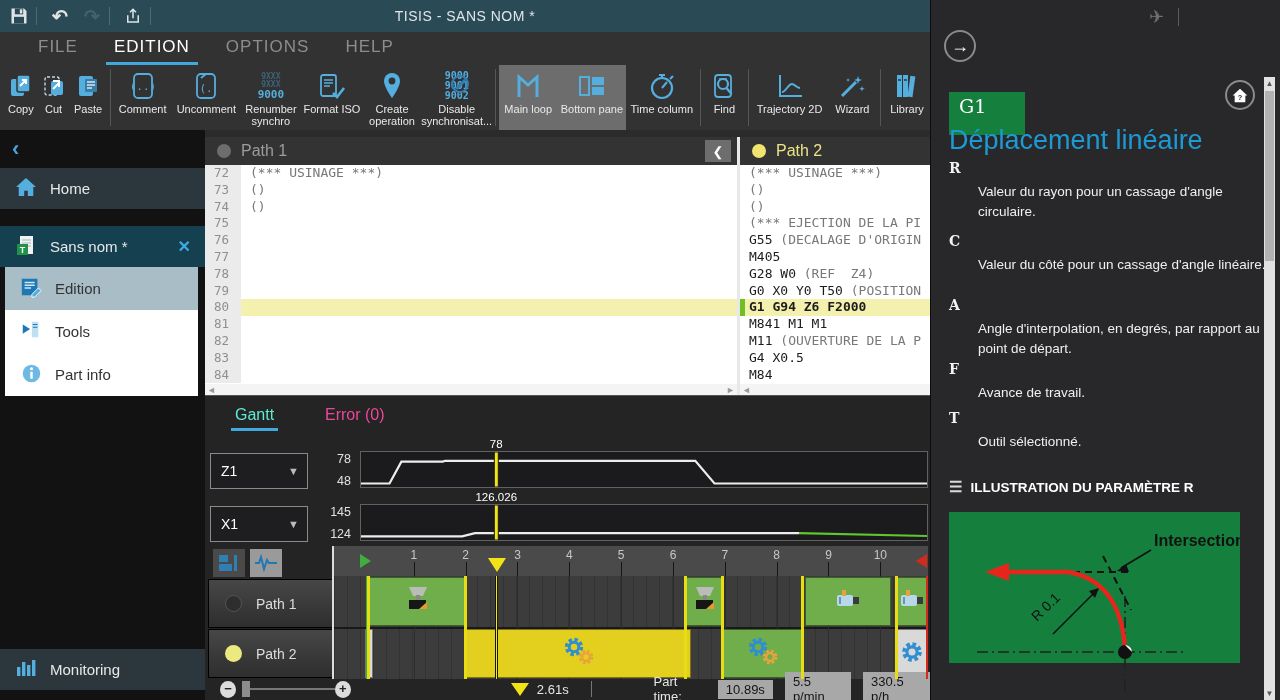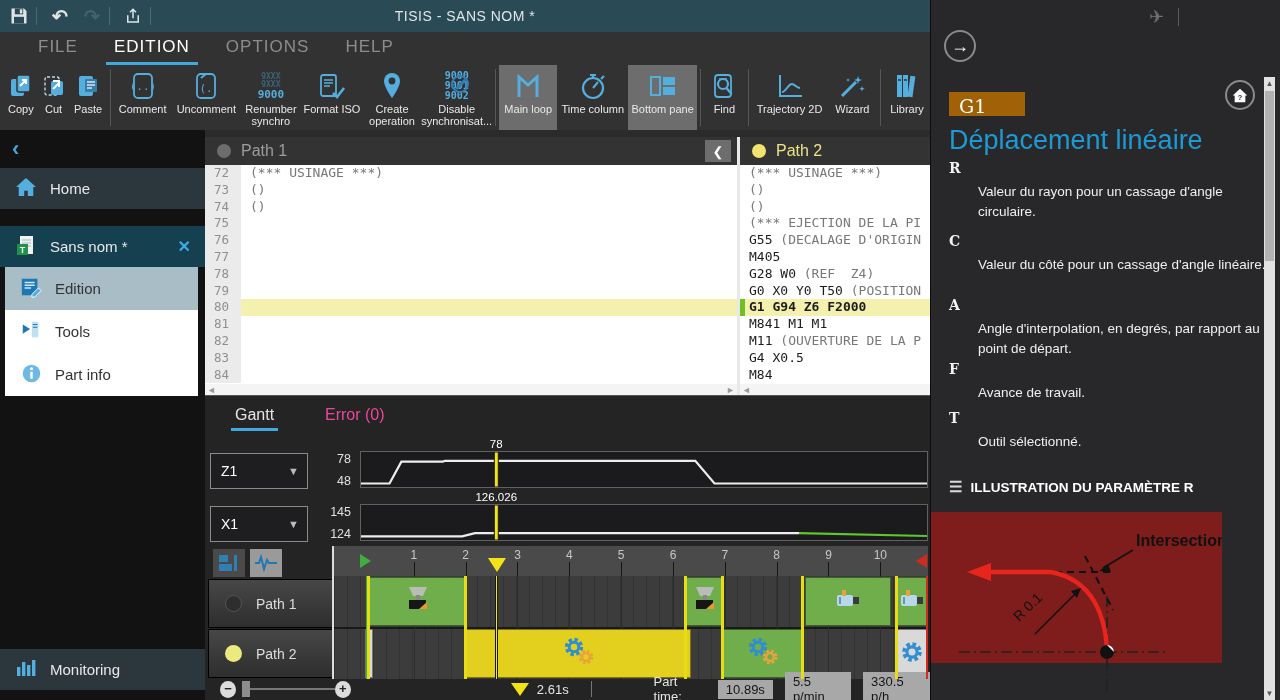--- a/index.html
+++ b/index.html
@@ -59,21 +59,21 @@
   .code-line.hl .ltxt { background:#f4f1ae; }
   .code-line.active { position:relative; }
   .code-line.active .ltxt { background:#f4f1ae; font-weight:bold; }
   .code-line.active::before { content:""; position:absolute; left:0; top:0; bottom:0; width:5px; background:#6fbf25; }
   .hscroll { position:absolute; left:0; right:0; bottom:0; height:11px; background:#f4f4f4; color:#9a9a9a; font-size:9px; display:flex; justify-content:space-between; align-items:center; padding:0 2px; }
   .pane-divider { position:absolute; top:7px; bottom:0; left:532px; width:3px; background:#e8e8e8; }
 
   
   .bottompane { position:absolute; left:205px; top:395px; width:725px; height:305px; background:#242424; border-top:1px solid #555; }
   .btab { position:absolute; top:10px; font-size:16px; }
-  .btab.active { color:#e5e5e5; }
+  .btab.active { color:#5eead4; }
   .btab.active::after { content:""; position:absolute; left:-4px; right:-4px; bottom:-7px; height:3px; background:#3fa9e0; }
   .btab.inactive { color:#ec4899; }
   .axis-select { position:absolute; left:5px; width:98px; height:36px; background:#1e1e20; border:1px solid #8a8a8a; color:#fff; font-size:14px; display:flex; align-items:center; padding-left:10px; }
   .axis-select .caret { margin-left:auto; margin-right:8px; color:#bbb; font-size:11px; }
   .chartbox { position:absolute; left:155px; width:568px; height:37px; background:#1b1b1d; border:1px solid #616161; }
   .ytick { position:absolute; width:28px; text-align:right; color:#e0e0e0; font-size:12.5px; }
   .cursor-label { position:absolute; color:#fff; font-size:11.5px; transform:translateX(-50%); }
   .gantt-area { position:absolute; left:127px; top:150px; width:596px; height:133px; border-left:2px solid #ddd; }
   .ruler { position:absolute; left:0; top:0; width:100%; height:30px; background:#4a4a4a; }
   .ruler-num { position:absolute; top:2px; width:24px; margin-left:-12px; text-align:center; color:#c7c7c7; font-size:12px; }
@@ -96,27 +96,27 @@
   .statusbar { position:absolute; left:0; right:0; bottom:0; height:22px; display:flex; align-items:center; color:#e6e6e6; font-size:13px; }
   .zbtn { width:17px; height:17px; border-radius:50%; background:#dcdcdc; color:#222; font-size:13px; font-weight:bold; line-height:16px; text-align:center; }
   .badge { background:#a8a8a8; color:#151515; padding:2px 8px; margin-left:12px; font-size:13px; }
   .tri-small { width:0; height:0; border-top:13px solid #f2e319; border-left:9px solid transparent; border-right:9px solid transparent; }
 
   
   .rightpanel { position:absolute; left:930px; top:0; width:350px; height:700px; background:#28282b; border-left:1px solid #0c0c0c; color:#ececec; }
   .rp-plane { position:absolute; left:218px; top:6px; color:#6f6f6f; font-size:18px; }
   .rp-plane-sep { position:absolute; left:247px; top:8px; width:1px; height:18px; background:#5b5b5b; }
   .circle-btn { position:absolute; border:2px solid #8a8a8a; border-radius:50%; display:flex; align-items:center; justify-content:center; color:#fff; }
-  .g1badge { position:absolute; left:18px; top:92px; width:76px; height:24px; background:#a16207; color:#fff; font-family:"DejaVu Serif",serif; font-size:19px; padding-left:10px; line-height:28px; }
+  .g1badge { position:absolute; left:18px; top:92px; width:76px; height:43px; background:#15803d; color:#fff; font-family:"DejaVu Serif",serif; font-size:19px; padding-left:10px; line-height:28px; }
   .rp-title { position:absolute; left:18px; top:125px; color:#1d9ad3; font-size:27px; }
   .param-letter { position:absolute; left:18px; font-family:"DejaVu Serif",serif; font-weight:bold; font-size:14px; color:#f2f2f2; }
   .param-desc { position:absolute; left:47px; width:292px; font-size:13.5px; line-height:1.5; color:#efefef; }
   .rp-section { position:absolute; left:18px; top:478px; font-weight:bold; font-size:13.5px; color:#fff; display:flex; align-items:center; }
   .rp-section .licon { color:#d8d8d8; font-size:15px; margin-right:8px; }
-  .illus { position:absolute; left:0; top:512px; width:291px; height:151px; background:#7f1d1d; }
+  .illus { position:absolute; left:18px; top:512px; width:291px; height:151px; background:#15803d; }
   .rp-scroll { position:absolute; left:333px; top:77px; width:11px; height:623px; background:#e2e2e2; }
   .rp-scroll .arr { position:absolute; left:0; width:11px; text-align:center; color:#555; font-size:8px; }
   .rp-thumb { position:absolute; left:1px; top:14px; width:9px; height:170px; background:#b2b2b2; }
 </style>
 </head>
 <body>
 
 <div id="app">
 
   <div class="titlebar">
@@ -233,39 +233,39 @@
     </div>
     <div class="tool-sep"></div>
     <div class="tbtn on" style="width:66px">
       <span class="ticon">
           <svg width="26" height="28" viewBox="0 0 26 28">
             <path d="M4 25V5l9 8 9-8v20" fill="none" stroke="#54aede" stroke-width="3"></path>
           </svg>
         </span>
       <span>Main loop</span>
     </div>
+    <div class="tbtn on" style="width:78px">
+      <span class="ticon">
+          <svg width="30" height="26" viewBox="0 0 30 26">
+            <rect x="3" y="4" width="9" height="18" fill="none" stroke="#54aede" stroke-width="2"></rect>
+            <rect x="15" y="4" width="12" height="8" fill="#54aede"></rect>
+            <rect x="15" y="14" width="12" height="8" fill="#54aede"></rect>
+          </svg>
+        </span>
+      <span>Bottom pane</span>
+    </div>
     <div class="tbtn" style="width:80px">
       <span class="ticon">
           <svg width="28" height="28" viewBox="0 0 28 28">
             <circle cx="14" cy="16" r="10" fill="none" stroke="#54aede" stroke-width="2.2"></circle>
             <path d="M11 3h6M14 3v3M22 7l3-3" stroke="#54aede" stroke-width="2.2" fill="none"></path>
             <path d="M14 16l5-6" stroke="#54aede" stroke-width="2"></path>
           </svg>
         </span>
       <span>Time column</span>
-    </div>
-    <div class="tbtn on" style="width:78px">
-      <span class="ticon">
-          <svg width="30" height="26" viewBox="0 0 30 26">
-            <rect x="3" y="4" width="9" height="18" fill="none" stroke="#54aede" stroke-width="2"></rect>
-            <rect x="15" y="4" width="12" height="8" fill="#54aede"></rect>
-            <rect x="15" y="14" width="12" height="8" fill="#54aede"></rect>
-          </svg>
-        </span>
-      <span>Bottom pane</span>
     </div>
     <div class="tool-sep"></div>
     <div class="tbtn" style="width:46px">
       <span class="ticon">
           <svg width="26" height="28" viewBox="0 0 26 28">
             <rect x="4" y="3" width="16" height="22" rx="3" fill="none" stroke="#54aede" stroke-width="1.8"></rect>
             <circle cx="12" cy="12" r="5" fill="none" stroke="#54aede" stroke-width="2.2"></circle>
             <path d="M15.5 16l5 6" stroke="#54aede" stroke-width="2.4"></path>
             <path d="M8 7h8" stroke="#54aede" stroke-width="1.5"></path>
           </svg>

